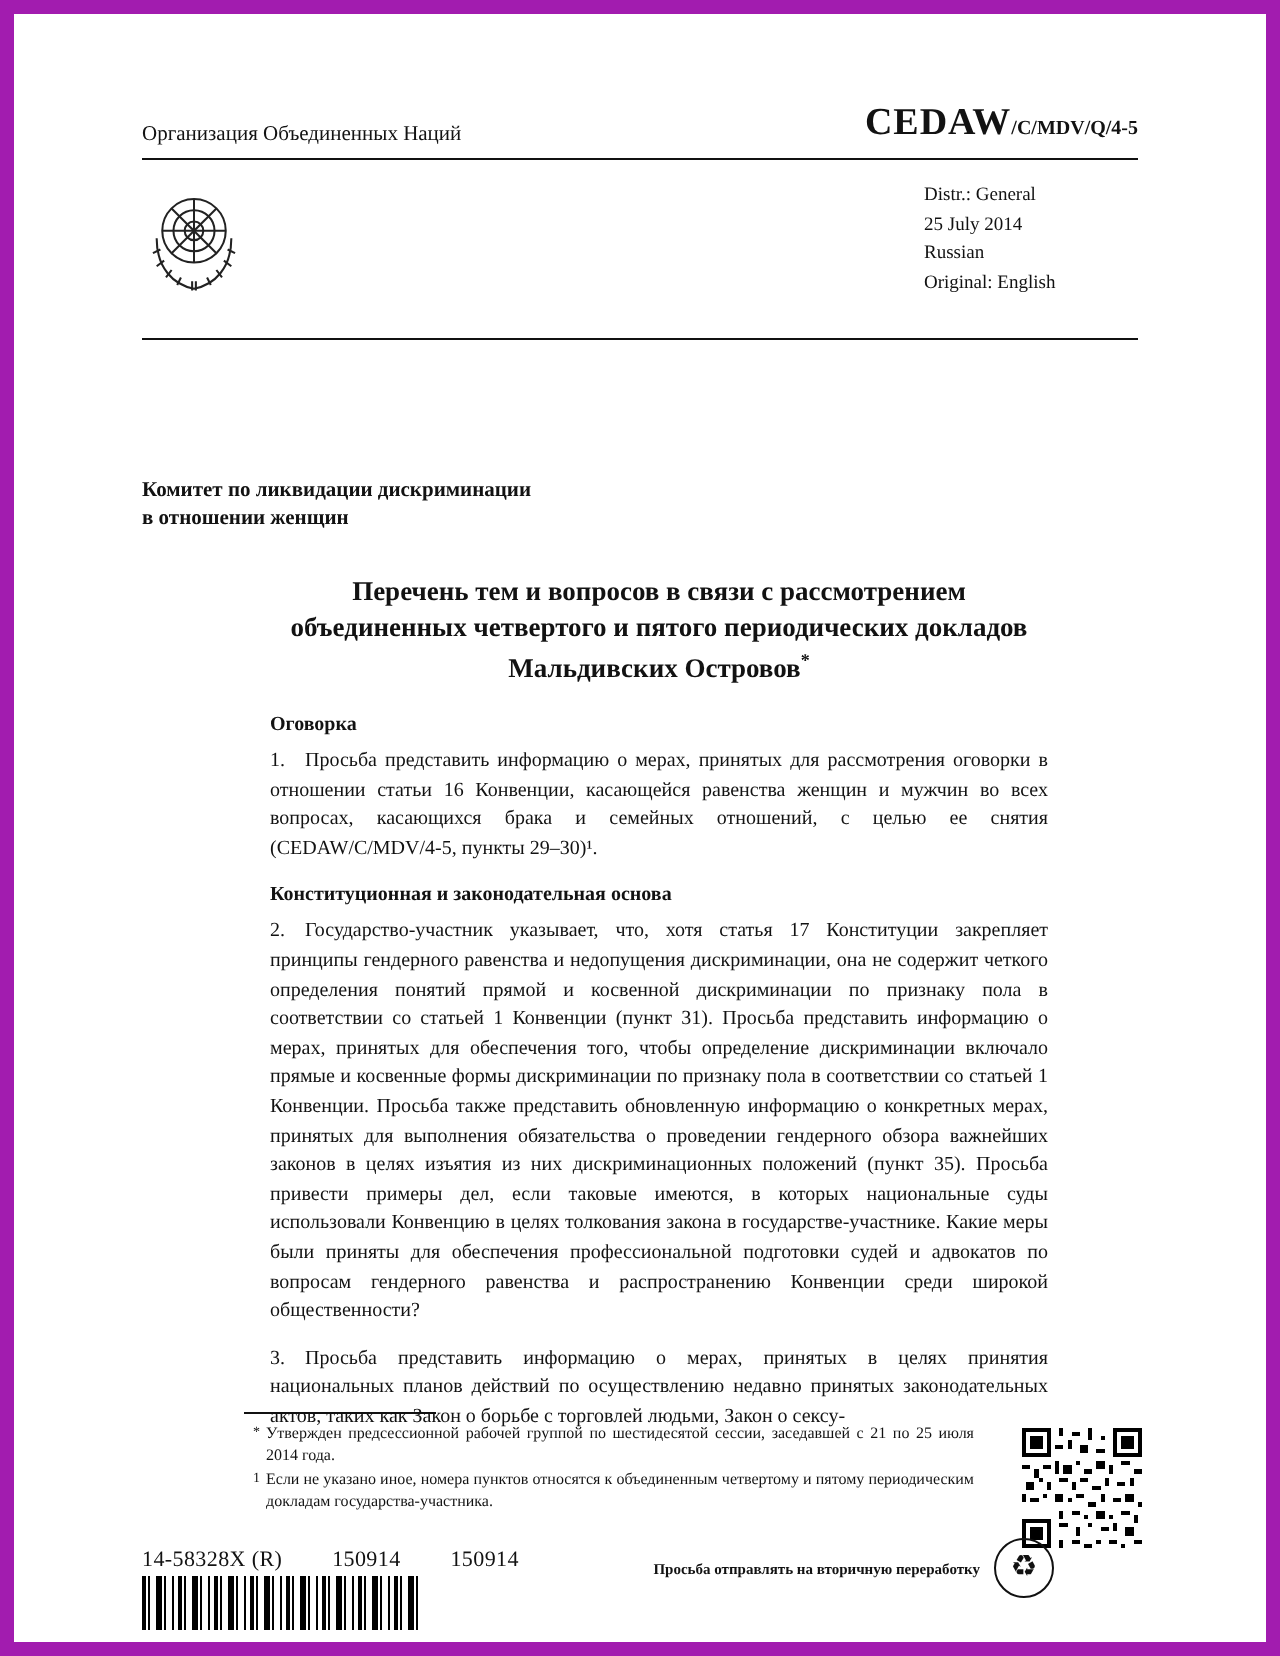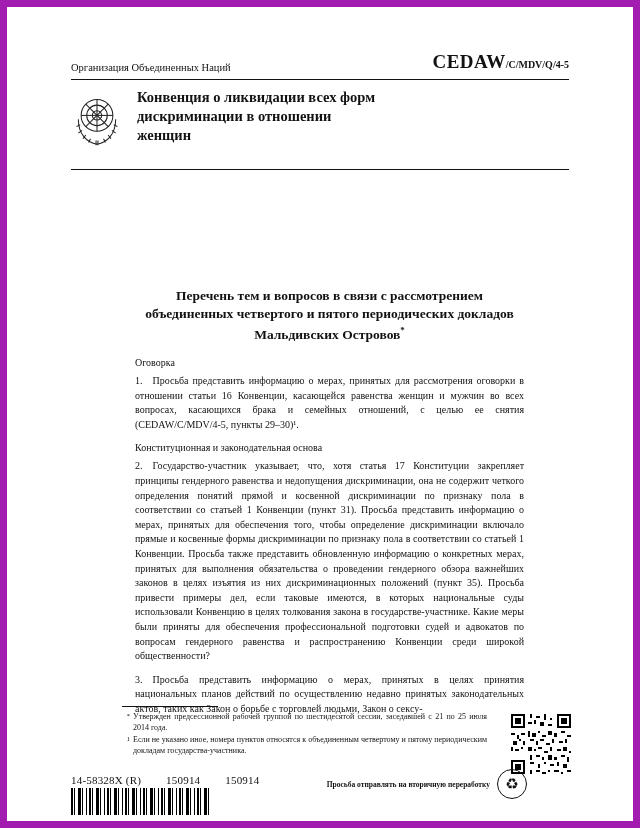--- a/index.html
+++ b/index.html
@@ -30,21 +30,21 @@
   }
   .dist-block { position:absolute; left:455px; top:84px; font-size:9.5px; line-height:14.5px; }
 
   
   .committee { position:absolute; left:64px; top:232px; font-size:10.5px; font-weight:bold; line-height:14px; }
 
   
   .main-col { position:absolute; left:128px; top:280px; width:389px; }
   .main-title { font-size:13.5px; font-weight:bold; line-height:17.5px; margin-bottom:14px;text-align:center; }
   .main-title sup { font-size:9px; }
-  .sec-heading { font-size:10px; font-weight:normal; margin:10px 0 6px 0; }
+  .sec-heading { font-size:10px; font-weight:bold; margin:10px 0 6px 0; }
   .para { font-size:10px; line-height:14.6px; text-align:justify; margin-bottom:9px; }
 
   
   .footnote-area { position:absolute; left:115px; top:699px; width:365px; }
   .footnote-rule { width:96px; height:1px; background:#111; margin-bottom:5px; }
   .footnote { display:flex; font-size:8px; line-height:10.5px; margin-bottom:2px; }
   .footnote .fn-marker { width:11px; flex:0 0 11px; text-align:right; padding-right:3px; font-size:7px; position:relative; top:-1px; }
   .footnote .fn-text { flex:1; text-align:justify; }
 
   
@@ -86,23 +86,32 @@
         <line x1="13" y1="26" x2="47" y2="26"></line>
         <line x1="30" y1="9" x2="30" y2="43"></line>
         <line x1="18" y1="14" x2="42" y2="38"></line>
         <line x1="42" y1="14" x2="18" y2="38"></line>
         <path d="M10 30 C 10 46, 19 55, 30 57 C 41 55, 50 46, 50 30"></path>
         <path d="M12 36 l-4 2 M14 42 l-4 3 M18 47 l-3 4 M23 51 l-2 4 M29 53 l0 5"></path>
         <path d="M48 36 l4 2 M46 42 l4 3 M42 47 l3 4 M37 51 l2 4 M31 53 l0 5"></path>
       </g>
     </svg>
   </div>
-  <div class="mast-title">Конвенция о ликвидации всех форм дискриминации в отношении женщин</div>
+  <div class="dist-block">
+    <div>Distr.: General</div>
+    <div>25 July 2014</div>
+    <div>Russian</div>
+    <div>Original: English</div>
+  </div>
   <div class="rule-2"></div>
 
+  <div class="committee">
+    <div>Комитет по ликвидации дискриминации</div>
+    <div>в отношении женщин</div>
+  </div>
 
   <div class="main-col">
     <div class="main-title">
       <span>Перечень тем и вопросов в связи с рассмотрением объединенных четвертого и пятого периодических докладов Мальдивских Островов</span><sup>*</sup>
     </div>
 
     <div class="sec-heading">Оговорка</div>
     <div class="para">1. Просьба представить информацию о мерах, принятых для рассмотрения оговорки в отношении статьи 16 Конвенции, касающейся равенства женщин и мужчин во всех вопросах, касающихся брака и семейных отношений, с целью ее снятия (CEDAW/C/MDV/4-5, пункты 29–30)¹.</div>
 
     <div class="sec-heading">Конституционная и законодательная основа</div>

